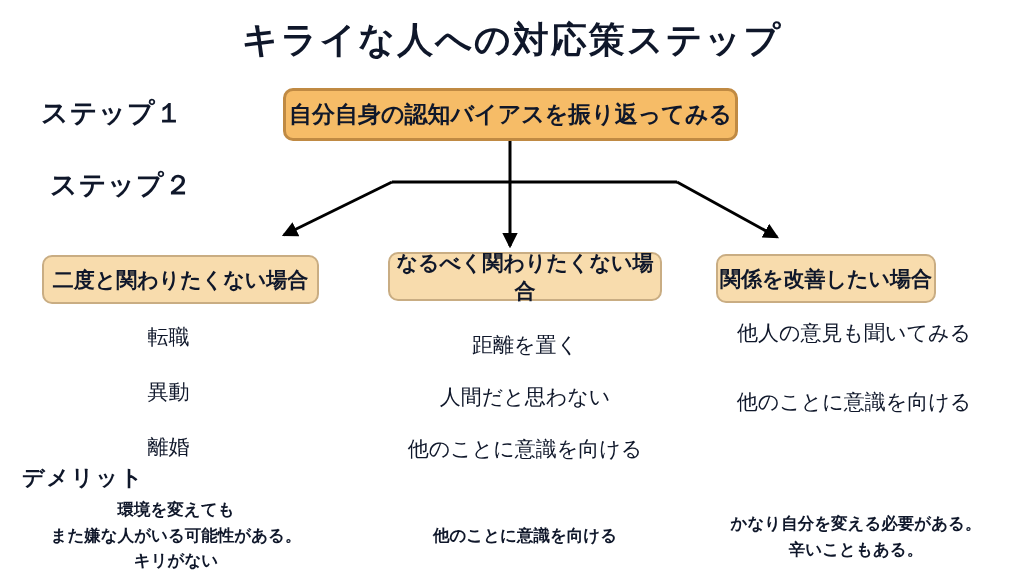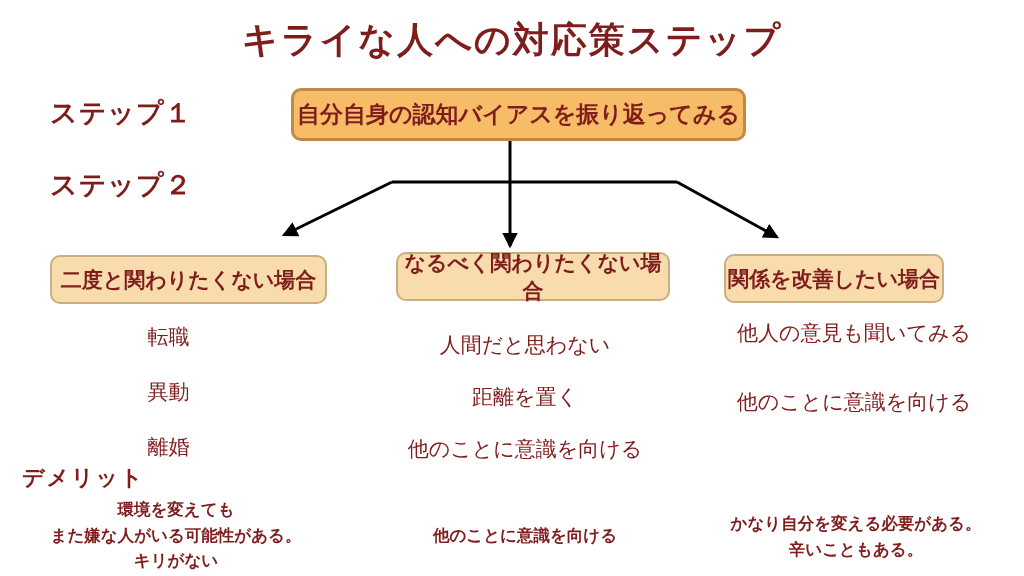--- a/index.html
+++ b/index.html
@@ -1,33 +1,33 @@
 <!DOCTYPE html>
 <html style="--background: #FFFFFF; --step1_fill: #F6BC67; --step1_border: #C08A43; --category_fill: #F8DCAD; --category_border: #C9AD83; --arrow: #000000; --text: #000000;"><head>
 <meta charset="utf-8">
 <style>
   html,body { margin:0; padding:0; background:#fff; }
   .frame {
     position:relative; width:1024px; height:576px; overflow:hidden;
     background:var(--background,#fff);
     font-family:"Liberation Sans","DejaVu Sans",sans-serif;
-    color:#7f1d1d;
+    color:#0f172a;
   }
   .title {
     position:absolute; top:16px; left:0; width:1024px; text-align:center;
     font-size:36px; font-weight:bold; letter-spacing:2px;
   }
   .step-label {
     position:absolute; font-size:27px; font-weight:bold; letter-spacing:1px;
   }
-  #step1-label { left:50px; top:95px; }
+  #step1-label { left:41px; top:95px; }
   #step2-label { left:50px; top:167px; }
   .node {
     position:absolute; display:flex; align-items:center; justify-content:center;
-    text-align:center; font-weight:bold; border-radius:10px; box-sizing:border-box;margin-left:8px;
+    text-align:center; font-weight:bold; border-radius:10px; box-sizing:border-box;
   }
   #step1-box {
     left:283px; top:88px; width:455px; height:53px;
     background:var(--step1_fill,#F6BC67);
     border:3px solid var(--step1_border,#C08A43);
     font-size:23px;
   }
   .category-box {
     height:49px;
     background:var(--category_fill,#F8DCAD);
@@ -84,22 +84,22 @@
   <div class="node category-box" id="cat-0">二度と関わりたくない場合</div>
   <div class="node category-box" id="cat-1">なるべく関わりたくない場合</div>
   <div class="node category-box" id="cat-2">関係を改善したい場合</div>
 
   <div class="item-list" id="list-0">
     <div>転職</div>
     <div>異動</div>
     <div>離婚</div>
   </div>
   <div class="item-list" id="list-1">
+    <div>距離を置く</div>
     <div>人間だと思わない</div>
-    <div>距離を置く</div>
     <div>他のことに意識を向ける</div>
   </div>
   <div class="item-list" id="list-2">
     <div>他人の意見も聞いてみる</div>
     <div>他のことに意識を向ける</div>
   </div>
 
   <div class="demerit-heading">デメリット</div>
 
   <div class="demerit" id="dem-0">

